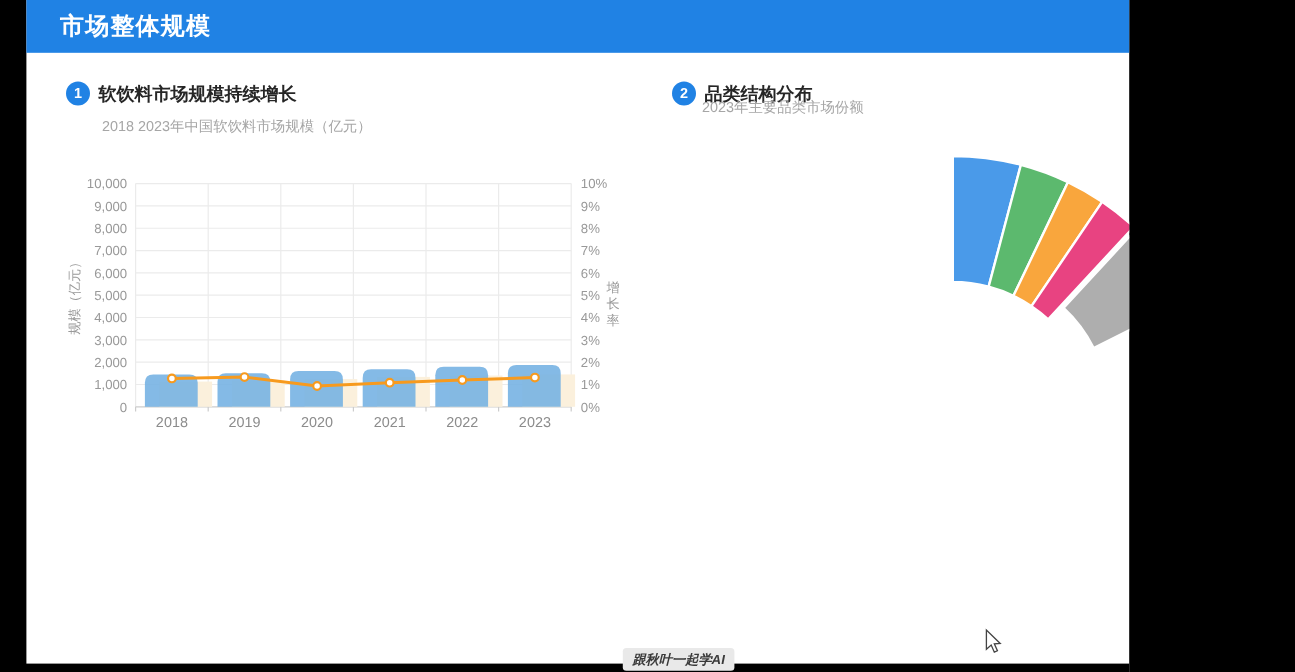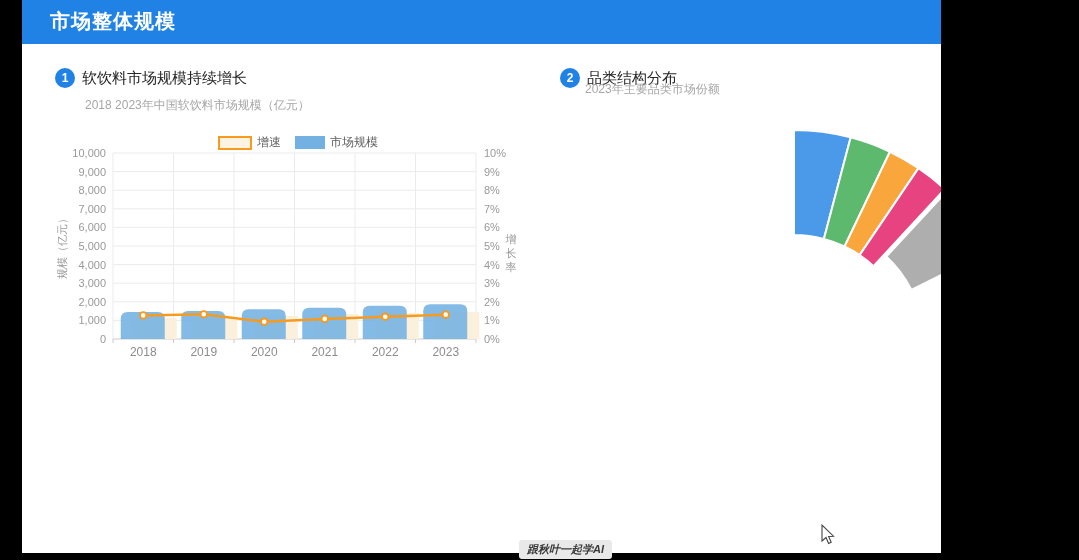--- a/index.html
+++ b/index.html
@@ -7,21 +7,21 @@
   #stage{position:relative;width:941px;height:560px;background:#fff;overflow:hidden;}
   .letterbox{position:absolute;background:#000;}
   #bar-left{left:0;top:0;width:22px;height:560px;}
   #bar-right{left:1060px;top:0;width:19px;height:560px;}
   #bar-bottom{left:0;top:553px;width:1079px;height:7px;}
   #header{position:absolute;left:22px;top:0;width:1038px;height:44px;background:#2082e4;}
   #header-title{position:absolute;left:28px;top:8px;font-size:20px;font-weight:bold;color:#fff;letter-spacing:1px;}
   #header-note{position:absolute;right:41px;top:11px;font-size:13px;color:rgba(255,255,255,.95);}
   .badge{position:absolute;width:20px;height:20px;border-radius:50%;background:#2082e4;color:#fff;
          font-size:12px;font-weight:bold;text-align:center;line-height:20px;}
-  .sec-title{position:absolute;font-size:15px;font-weight:normal;color:#262626;}
+  .sec-title{position:absolute;font-size:15px;font-weight:bold;color:#262626;}
   .sec-sub{position:absolute;font-size:12px;color:#a6a6a6;}
   #legend{position:absolute;left:218px;top:134px;display:flex;align-items:center;gap:6px;}
   .legend-item{display:flex;align-items:center;gap:5px;cursor:pointer;}
   .legend-item + .legend-item{margin-left:8px;}
   #legend-swatch-growth{width:30px;height:10px;border:2px solid #f79a1e;background:#fdf3e2;display:inline-block;}
   #legend-swatch-scale{width:30px;height:13px;background:#73b1e2;display:inline-block;}
   .legend-label{font-size:12px;color:#5f5f5f;}
   #bar-chart{position:absolute;left:40px;top:125px;}
   #pie-chart{position:absolute;left:640px;top:100px;}
   #watermark{position:absolute;left:519px;top:529px;background:#e9e9e9;border-radius:3px;
@@ -42,30 +42,20 @@
   </div>
 
   <div class="badge" style="left:55px;top:68px;">1</div>
   <div class="sec-title" style="left:82px;top:69px;">软饮料市场规模持续增长</div>
   <div class="sec-sub" style="left:85px;top:97px;">2018 2023年中国软饮料市场规模（亿元）</div>
 
   <div class="badge" style="left:560px;top:68px;">2</div>
   <div class="sec-title" style="left:587px;top:69px;">品类结构分布</div>
   <div class="sec-sub" style="left:585px;top:81px;">2023年主要品类市场份额</div>
 
-  <div id="legend">
-    <div class="legend-item">
-      <span id="legend-swatch-growth" style="background: rgb(253, 243, 226); border-color: rgb(247, 154, 30);"></span>
-      <span class="legend-label">增速</span>
-    </div>
-    <div class="legend-item">
-      <span id="legend-swatch-scale" style="background: rgb(115, 177, 226);"></span>
-      <span class="legend-label">市场规模</span>
-    </div>
-  </div>
 
   <svg id="bar-chart" width="510" height="250">
       <line x1="73" y1="28" x2="73" y2="214" stroke="#ebebeb" stroke-width="1"></line>
       <line x1="73" y1="214" x2="73" y2="218" stroke="#cccccc" stroke-width="1"></line>
       <line x1="133.5" y1="28" x2="133.5" y2="214" stroke="#ebebeb" stroke-width="1"></line>
       <line x1="133.5" y1="214" x2="133.5" y2="218" stroke="#cccccc" stroke-width="1"></line>
       <line x1="194" y1="28" x2="194" y2="214" stroke="#ebebeb" stroke-width="1"></line>
       <line x1="194" y1="214" x2="194" y2="218" stroke="#cccccc" stroke-width="1"></line>
       <line x1="254.5" y1="28" x2="254.5" y2="214" stroke="#ebebeb" stroke-width="1"></line>
       <line x1="254.5" y1="214" x2="254.5" y2="218" stroke="#cccccc" stroke-width="1"></line>

